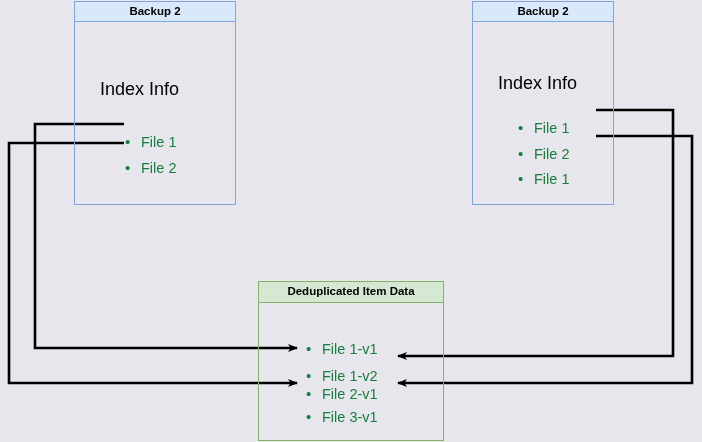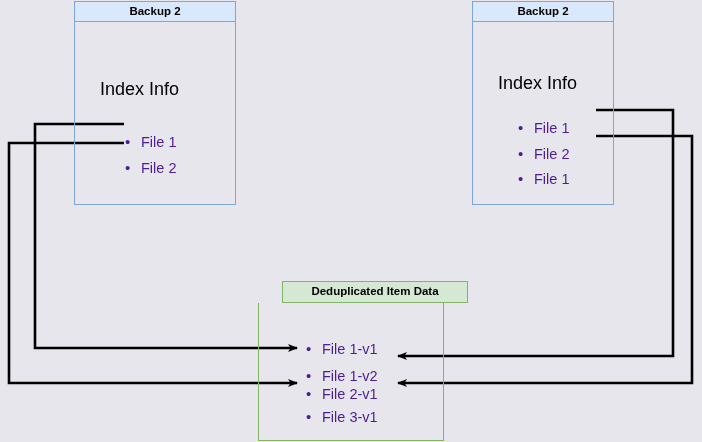--- a/index.html
+++ b/index.html
@@ -59,21 +59,20 @@
     background: rgba(0,0,0,0);
     border: 1.1px solid #7ea6da;
     border-top: none;
   }
 
   
   .dedup .node-header {
     background: #d5e8d4;
     border: 1.2px solid #82b366;
     height: 22px;
-    margin-left: 24px;
   }
   .dedup .node-body {
     background: rgba(0,0,0,0);
     border: 1.2px solid #82b366;
     border-top: none;
     text-align: center;
   }
 
   .index-label {
     position: absolute;
@@ -82,21 +81,21 @@
     white-space: nowrap;
   }
   ul.file-list {
     position: absolute;
     margin: 0;
     padding: 0;
     list-style: none;
   }
   ul.file-list li {
     font-size: 14.5px;
-    color: #4c1d95;
+    color: #15803d;
     white-space: nowrap;
     position: relative;
     padding-left: 16px;
     line-height: 1;
   }
   ul.file-list li::before {
     content: "\2022";
     position: absolute;
     left: 0;
     top: -1px;

